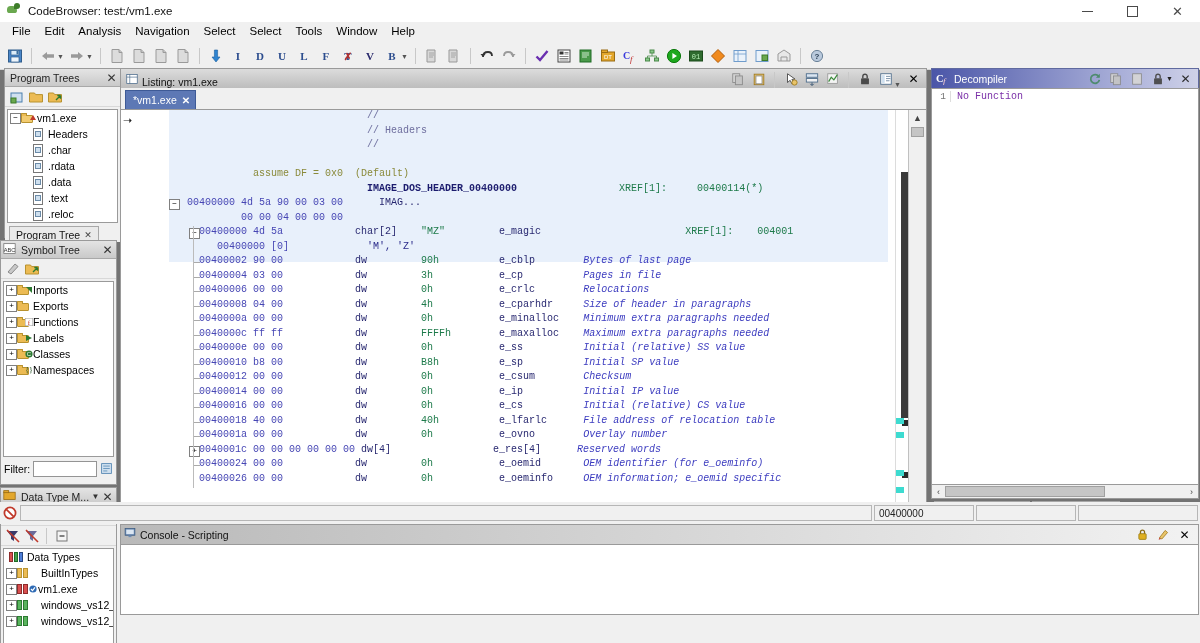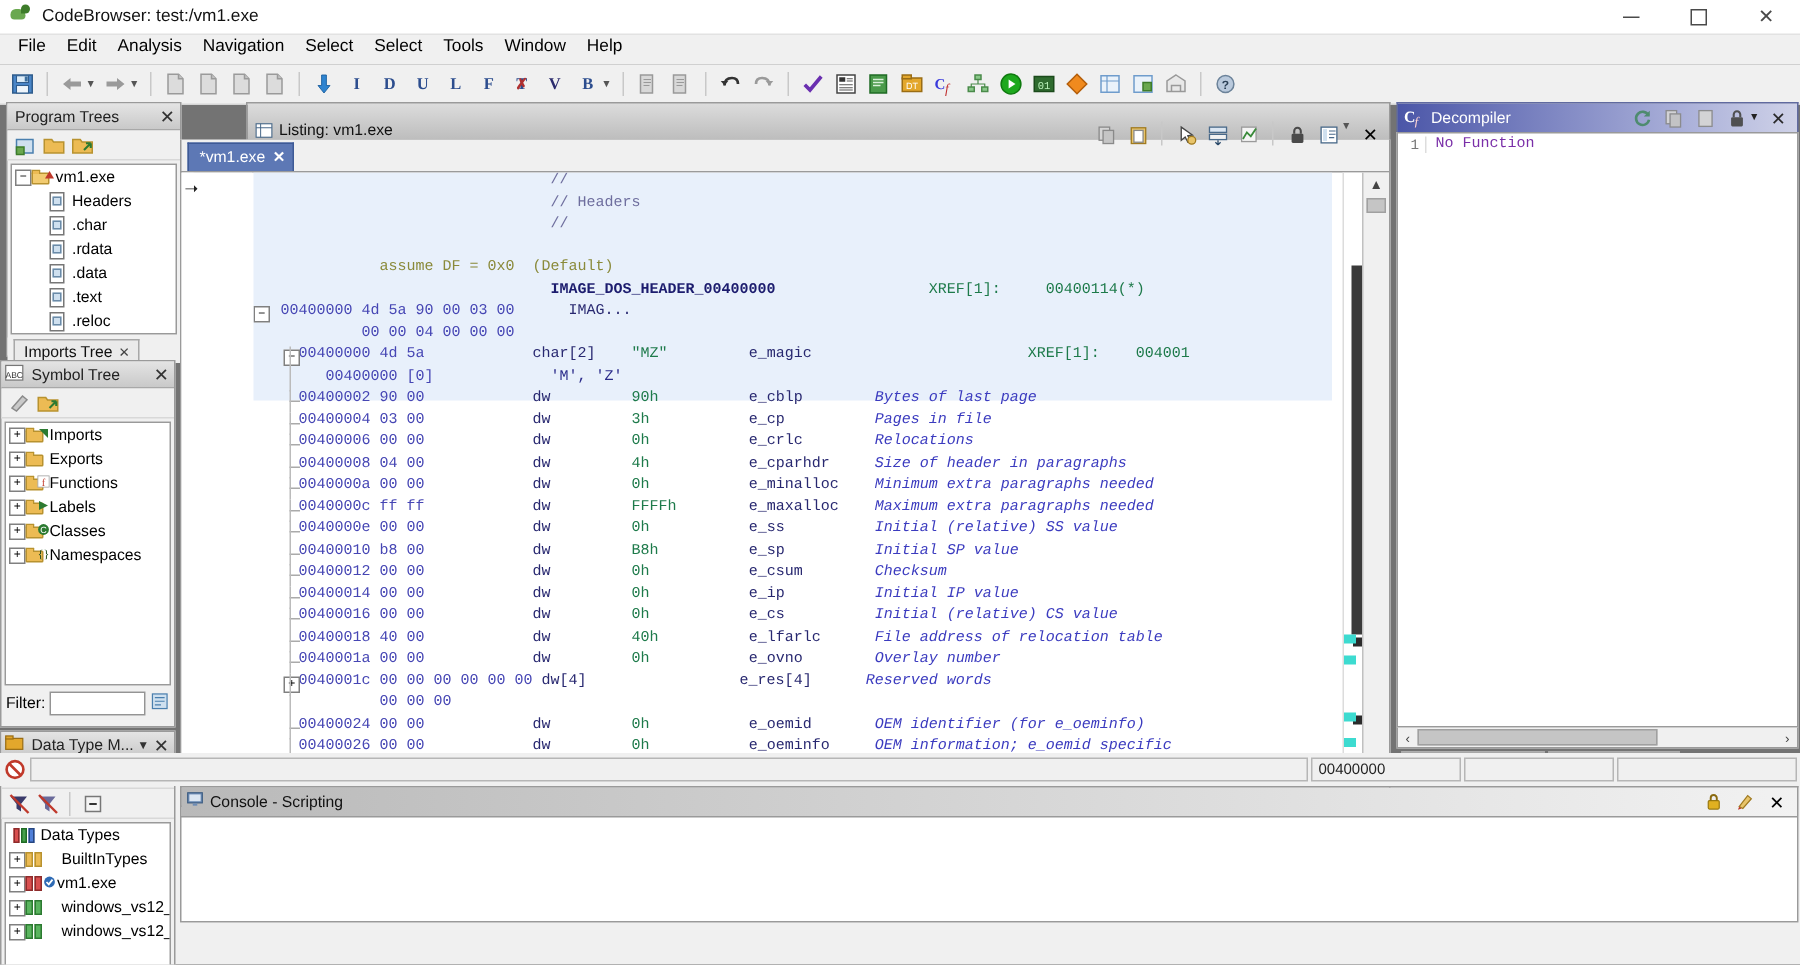--- a/index.html
+++ b/index.html
@@ -82,23 +82,23 @@
   .dtico.red:after{background:#d94f4f;border-color:#8d2b2b;}
   .dtico.yel:before{background:#ecbb54;border-color:#b8922f;}
   .dtico.yel:after{background:#ecbb54;border-color:#b8922f;}
   .dtroot{width:14px;height:12px;position:relative;flex:none;margin-right:4px;}
   .dtroot:before{content:"";position:absolute;left:0;top:1px;width:4px;height:10px;background:#d94f4f;border:1px solid #8d2b2b;box-sizing:border-box;}
   .dtroot:after{content:"";position:absolute;left:5px;top:1px;width:4px;height:10px;background:#46a04a;border:1px solid #1f6b25;box-sizing:border-box;}
   .dtroot i{position:absolute;left:10px;top:1px;width:4px;height:10px;background:#4f7fd9;border:1px solid #27467f;box-sizing:border-box;}
 
   
   .center{position:absolute;left:120px;top:0;width:807px;height:453px;}
-  .listing-head{height:20px;display:flex;align-items:flex-start;
+  .listing-head{height:20px;display:flex;align-items:flex-end;
       background:linear-gradient(to bottom,#dcdcdc,#bdbdbd);
-      border:1px solid #9a9a9a;border-bottom:none;box-sizing:border-box;padding:12px 2px;margin-left:44px;}
+      border:1px solid #9a9a9a;border-bottom:none;box-sizing:border-box;padding:0 2px;}
   .listing-head .ptitle{font-size:10.5px;color:#111;flex:1;padding-left:4px;}
   .lh-btn{width:19px;height:18px;display:flex;align-items:center;justify-content:center;margin:0 1px;}
   .listing-tabs{height:21px;display:flex;align-items:flex-end;background:#f0f0f0;
       border-left:1px solid #9a9a9a;border-right:1px solid #9a9a9a;padding-left:4px;}
   .ltab{height:18px;display:flex;align-items:center;gap:5px;padding:0 5px 0 7px;
       background:#5d78b5;color:#fff;font-size:10.5px;border:1px solid #3e5a96;border-bottom:none;}
   .ltab .x{font-size:10px;color:#fff;font-weight:bold;}
   .listing-body{position:relative;height:410px;background:#fff;border:1px solid #9a9a9a;box-sizing:border-box;overflow:hidden;}
   .lmargin{position:absolute;left:0;top:0;width:8px;height:100%;background:#f0f0f0;border-right:1px solid #bbb;}
   .arrowcol{position:absolute;left:0;top:0;width:47px;height:100%;background:#fff;}
@@ -456,21 +456,21 @@
             <span>.text</span>
           </div>
           <div class="trow">
             <span class="indent" style="width:22px"></span>
               <span class="fileico"></span>
             <span>.reloc</span>
           </div>
         </div>
         <div class="tabstrip">
           <div class="ptab">
-            <span>Imports Tree</span>
+            <span>Program Tree</span>
             <span class="x">✕</span>
           </div>
         </div>
       </div>
 
       <div class="panel" style="position:absolute;left:0;top:172px;width:117px;height:245px;">
         <div class="phead">
           <span class="smallicon" style="width:13px;margin-right:2px;">
             <svg viewBox="0 0 16 16" width="13" height="13">
                 <rect x="1" y="2" width="14" height="12" fill="#fff" stroke="#777"></rect>
@@ -765,21 +765,20 @@
             <div class="crow"><span style="position: absolute; left: 24px; top: 7px; width: 7px; height: 1px; background: rgb(170, 170, 170);"></span><span style="position: absolute; left: 24px; top: 0px; width: 1px; height: 15px; background: rgb(187, 187, 187);"></span><span class="c-addr">     0040000a </span><span class="c-bytes">00 00</span><span class="c-mnem">            dw         </span><span class="c-val">0h</span><span class="c-plain">           </span><span class="c-field">e_minalloc</span><span class="c-plain">    </span><span class="c-cmt">Minimum extra paragraphs needed</span></div>
             <div class="crow"><span style="position: absolute; left: 24px; top: 7px; width: 7px; height: 1px; background: rgb(170, 170, 170);"></span><span style="position: absolute; left: 24px; top: 0px; width: 1px; height: 15px; background: rgb(187, 187, 187);"></span><span class="c-addr">     0040000c </span><span class="c-bytes">ff ff</span><span class="c-mnem">            dw         </span><span class="c-val">FFFFh</span><span class="c-plain">        </span><span class="c-field">e_maxalloc</span><span class="c-plain">    </span><span class="c-cmt">Maximum extra paragraphs needed</span></div>
             <div class="crow"><span style="position: absolute; left: 24px; top: 7px; width: 7px; height: 1px; background: rgb(170, 170, 170);"></span><span style="position: absolute; left: 24px; top: 0px; width: 1px; height: 15px; background: rgb(187, 187, 187);"></span><span class="c-addr">     0040000e </span><span class="c-bytes">00 00</span><span class="c-mnem">            dw         </span><span class="c-val">0h</span><span class="c-plain">           </span><span class="c-field">e_ss</span><span class="c-plain">          </span><span class="c-cmt">Initial (relative) SS value</span></div>
             <div class="crow"><span style="position: absolute; left: 24px; top: 7px; width: 7px; height: 1px; background: rgb(170, 170, 170);"></span><span style="position: absolute; left: 24px; top: 0px; width: 1px; height: 15px; background: rgb(187, 187, 187);"></span><span class="c-addr">     00400010 </span><span class="c-bytes">b8 00</span><span class="c-mnem">            dw         </span><span class="c-val">B8h</span><span class="c-plain">          </span><span class="c-field">e_sp</span><span class="c-plain">          </span><span class="c-cmt">Initial SP value</span></div>
             <div class="crow"><span style="position: absolute; left: 24px; top: 7px; width: 7px; height: 1px; background: rgb(170, 170, 170);"></span><span style="position: absolute; left: 24px; top: 0px; width: 1px; height: 15px; background: rgb(187, 187, 187);"></span><span class="c-addr">     00400012 </span><span class="c-bytes">00 00</span><span class="c-mnem">            dw         </span><span class="c-val">0h</span><span class="c-plain">           </span><span class="c-field">e_csum</span><span class="c-plain">        </span><span class="c-cmt">Checksum</span></div>
             <div class="crow"><span style="position: absolute; left: 24px; top: 7px; width: 7px; height: 1px; background: rgb(170, 170, 170);"></span><span style="position: absolute; left: 24px; top: 0px; width: 1px; height: 15px; background: rgb(187, 187, 187);"></span><span class="c-addr">     00400014 </span><span class="c-bytes">00 00</span><span class="c-mnem">            dw         </span><span class="c-val">0h</span><span class="c-plain">           </span><span class="c-field">e_ip</span><span class="c-plain">          </span><span class="c-cmt">Initial IP value</span></div>
             <div class="crow"><span style="position: absolute; left: 24px; top: 7px; width: 7px; height: 1px; background: rgb(170, 170, 170);"></span><span style="position: absolute; left: 24px; top: 0px; width: 1px; height: 15px; background: rgb(187, 187, 187);"></span><span class="c-addr">     00400016 </span><span class="c-bytes">00 00</span><span class="c-mnem">            dw         </span><span class="c-val">0h</span><span class="c-plain">           </span><span class="c-field">e_cs</span><span class="c-plain">          </span><span class="c-cmt">Initial (relative) CS value</span></div>
             <div class="crow"><span style="position: absolute; left: 24px; top: 7px; width: 7px; height: 1px; background: rgb(170, 170, 170);"></span><span style="position: absolute; left: 24px; top: 0px; width: 1px; height: 15px; background: rgb(187, 187, 187);"></span><span class="c-addr">     00400018 </span><span class="c-bytes">40 00</span><span class="c-mnem">            dw         </span><span class="c-val">40h</span><span class="c-plain">          </span><span class="c-field">e_lfarlc</span><span class="c-plain">      </span><span class="c-cmt">File address of relocation table</span></div>
             <div class="crow"><span style="position: absolute; left: 24px; top: 7px; width: 7px; height: 1px; background: rgb(170, 170, 170);"></span><span style="position: absolute; left: 24px; top: 0px; width: 1px; height: 15px; background: rgb(187, 187, 187);"></span><span class="c-addr">     0040001a </span><span class="c-bytes">00 00</span><span class="c-mnem">            dw         </span><span class="c-val">0h</span><span class="c-plain">           </span><span class="c-field">e_ovno</span><span class="c-plain">        </span><span class="c-cmt">Overlay number</span></div>
             <div class="crow"><span style="position: absolute; left: 20px; top: 2px; width: 9px; height: 9px; border: 1px solid rgb(128, 128, 128); background: rgb(255, 255, 255); font-size: 8px; line-height: 8px; text-align: center; color: rgb(0, 0, 0); font-family: &quot;Liberation Sans&quot;, sans-serif;">+</span><span style="position: absolute; left: 24px; top: 0px; width: 1px; height: 15px; background: rgb(187, 187, 187);"></span><span class="c-addr">     0040001c </span><span class="c-bytes">00 00 00 00 00 00</span><span class="c-mnem"> dw[4]                 </span><span class="c-field">e_res[4]</span><span class="c-plain">      </span><span class="c-cmt">Reserved words</span></div>
-            <div class="crow"><span style="position: absolute; left: 24px; top: 0px; width: 1px; height: 15px; background: rgb(187, 187, 187);"></span><span class="c-addr">              </span><span class="c-bytes">00 00 00</span></div>
             <div class="crow"><span style="position: absolute; left: 24px; top: 7px; width: 7px; height: 1px; background: rgb(170, 170, 170);"></span><span style="position: absolute; left: 24px; top: 0px; width: 1px; height: 15px; background: rgb(187, 187, 187);"></span><span class="c-addr">     00400024 </span><span class="c-bytes">00 00</span><span class="c-mnem">            dw         </span><span class="c-val">0h</span><span class="c-plain">           </span><span class="c-field">e_oemid</span><span class="c-plain">       </span><span class="c-cmt">OEM identifier (for e_oeminfo)</span></div>
             <div class="crow"><span style="position: absolute; left: 24px; top: 0px; width: 1px; height: 15px; background: rgb(187, 187, 187);"></span><span class="c-addr">     00400026 </span><span class="c-bytes">00 00</span><span class="c-mnem">            dw         </span><span class="c-val">0h</span><span class="c-plain">           </span><span class="c-field">e_oeminfo</span><span class="c-plain">     </span><span class="c-cmt">OEM information; e_oemid specific</span></div>
           </div>
 
         <div class="markbar">
           <div class="darkbar" style="top:62px;height:246px;right:0;width:7px;"></div>
           <div class="mk dark" style="top:310px"></div>
           <div class="mk" style="top:308px;width:8px;"></div>
           <div class="mk" style="top:322px;width:8px;"></div>
           <div class="mk dark" style="top:362px"></div>

